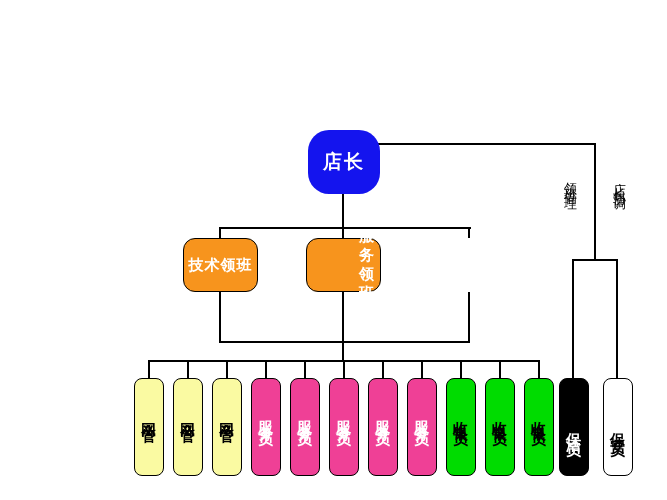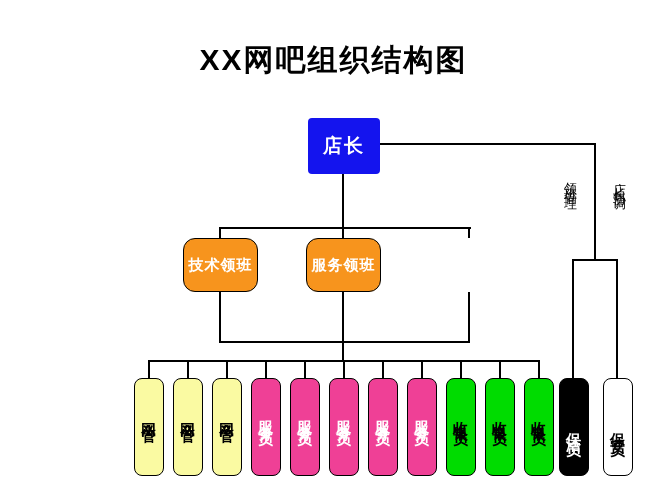--- a/index.html
+++ b/index.html
@@ -12,21 +12,21 @@
     font-size:30px;font-weight:800;letter-spacing:2px;color:#000;
   }
   .line{position:absolute;background:#000;}
   .line.h{height:2px;}
   .line.v{width:2px;}
   .node{
     position:absolute;display:flex;align-items:center;justify-content:center;
     box-sizing:border-box;font-weight:bold;text-align:center;
   }
   .manager{
-    left:308px;top:118px;width:72px;height:56px;border-radius:4px;
+    left:308px;top:130px;width:72px;height:64px;border-radius:21px;
     font-size:19px;letter-spacing:2px;
   }
   .foreman{
     top:238px;height:54px;width:75px;border:1px solid #000;border-radius:12px;
     font-size:15px;letter-spacing:1px;
   }
   .staffbox{
     top:378px;width:30px;height:98px;border:1px solid #000;border-radius:8px;
     writing-mode:vertical-rl;text-orientation:upright;
     font-size:15px;letter-spacing:5px;line-height:1;
@@ -36,21 +36,20 @@
     writing-mode:vertical-rl;text-orientation:upright;
     font-family:"Liberation Serif","DejaVu Serif",serif;
     font-size:13px;letter-spacing:5px;color:#000;line-height:1;
   }
 </style>
 </head>
 <body>
 
 <div id="canvas">
 
-  <div class="title">XX网吧组织结构图</div>
 
   <div class="line v" style="left:342px;top:172px;height:66px"></div>
   <div class="line h" style="left:219px;top:227px;width:252px"></div>
   <div class="line v" style="left:219px;top:227px;height:11px"></div>
   <div class="line v" style="left:468px;top:227px;height:11px"></div>
 
   <div class="line h" style="left:378px;top:143px;width:218px"></div>
   <div class="line v" style="left:594px;top:143px;height:118px"></div>
   <div class="line h" style="left:572px;top:259px;width:46px"></div>
   <div class="line v" style="left:572px;top:259px;height:119px"></div>
@@ -70,21 +69,21 @@
   <div class="line v" style="left:343px;top:360px;height:18px"></div>
   <div class="line v" style="left:382px;top:360px;height:18px"></div>
   <div class="line v" style="left:421px;top:360px;height:18px"></div>
   <div class="line v" style="left:460px;top:360px;height:18px"></div>
   <div class="line v" style="left:499px;top:360px;height:18px"></div>
   <div class="line v" style="left:538px;top:360px;height:18px"></div>
 
   <div class="node manager" style="background-color: rgb(20, 20, 238); color: rgb(255, 255, 255);">店长</div>
 
   <div class="node foreman" style="left: 183px; background-color: rgb(247, 148, 29); color: rgb(255, 255, 255);">技术领班</div>
-  <div class="node foreman" style="left: 306px; background-color: rgb(247, 148, 29); color: rgb(255, 255, 255);">服务领班</div>
+  <div class="node foreman" style="left: 306px; background-color: rgb(247, 148, 29); color: rgb(255, 255, 255); padding-left: 47px;">服务领班</div>
 
   <div class="node staffbox" style="left: 134px; background-color: rgb(250, 250, 162); color: rgb(0, 0, 0);">网管1</div>
   <div class="node staffbox" style="left: 173px; background-color: rgb(250, 250, 162); color: rgb(0, 0, 0);">网管2</div>
   <div class="node staffbox" style="left: 212px; background-color: rgb(250, 250, 162); color: rgb(0, 0, 0);">网管3</div>
   <div class="node staffbox" style="left: 251px; background-color: rgb(239, 64, 150); color: rgb(255, 255, 255);">服务员1</div>
   <div class="node staffbox" style="left: 290px; background-color: rgb(239, 64, 150); color: rgb(255, 255, 255);">服务员2</div>
   <div class="node staffbox" style="left: 329px; background-color: rgb(239, 64, 150); color: rgb(255, 255, 255);">服务员3</div>
   <div class="node staffbox" style="left: 368px; background-color: rgb(239, 64, 150); color: rgb(255, 255, 255);">服务员4</div>
   <div class="node staffbox" style="left: 407px; background-color: rgb(239, 64, 150); color: rgb(255, 255, 255);">服务员5</div>
   <div class="node staffbox" style="left: 446px; background-color: rgb(0, 220, 0); color: rgb(0, 0, 0);">收银员1</div>

